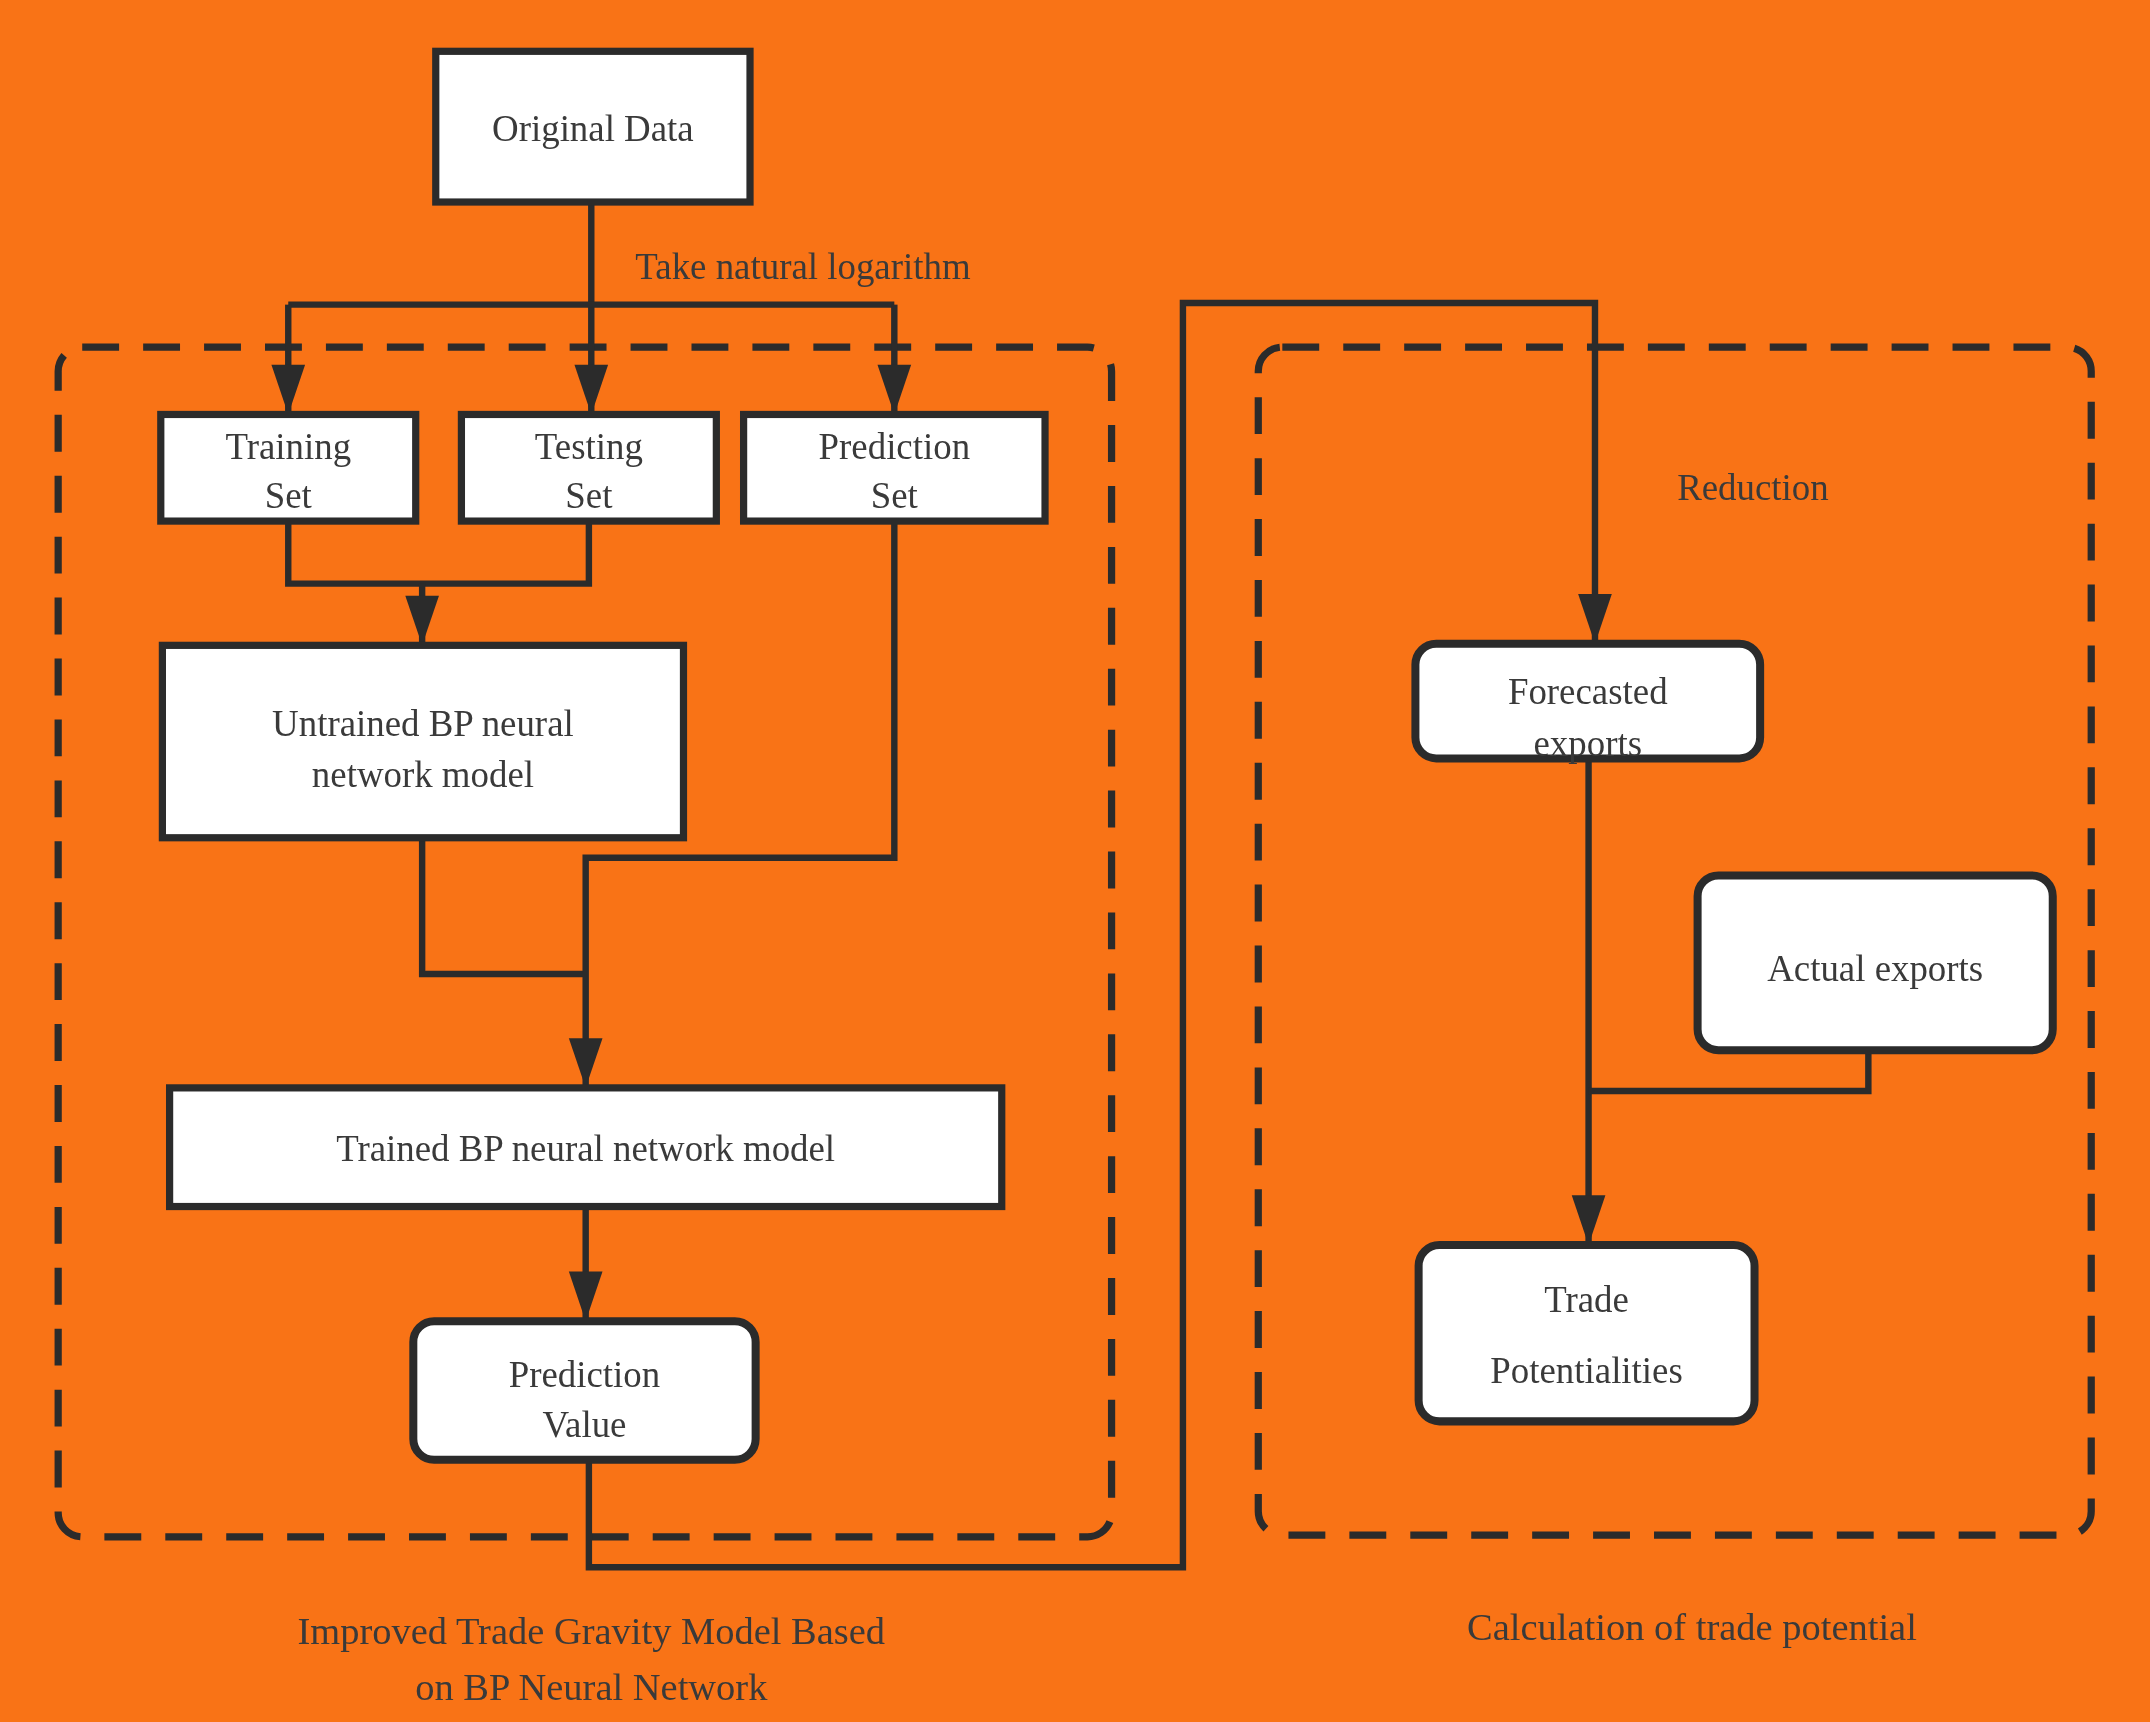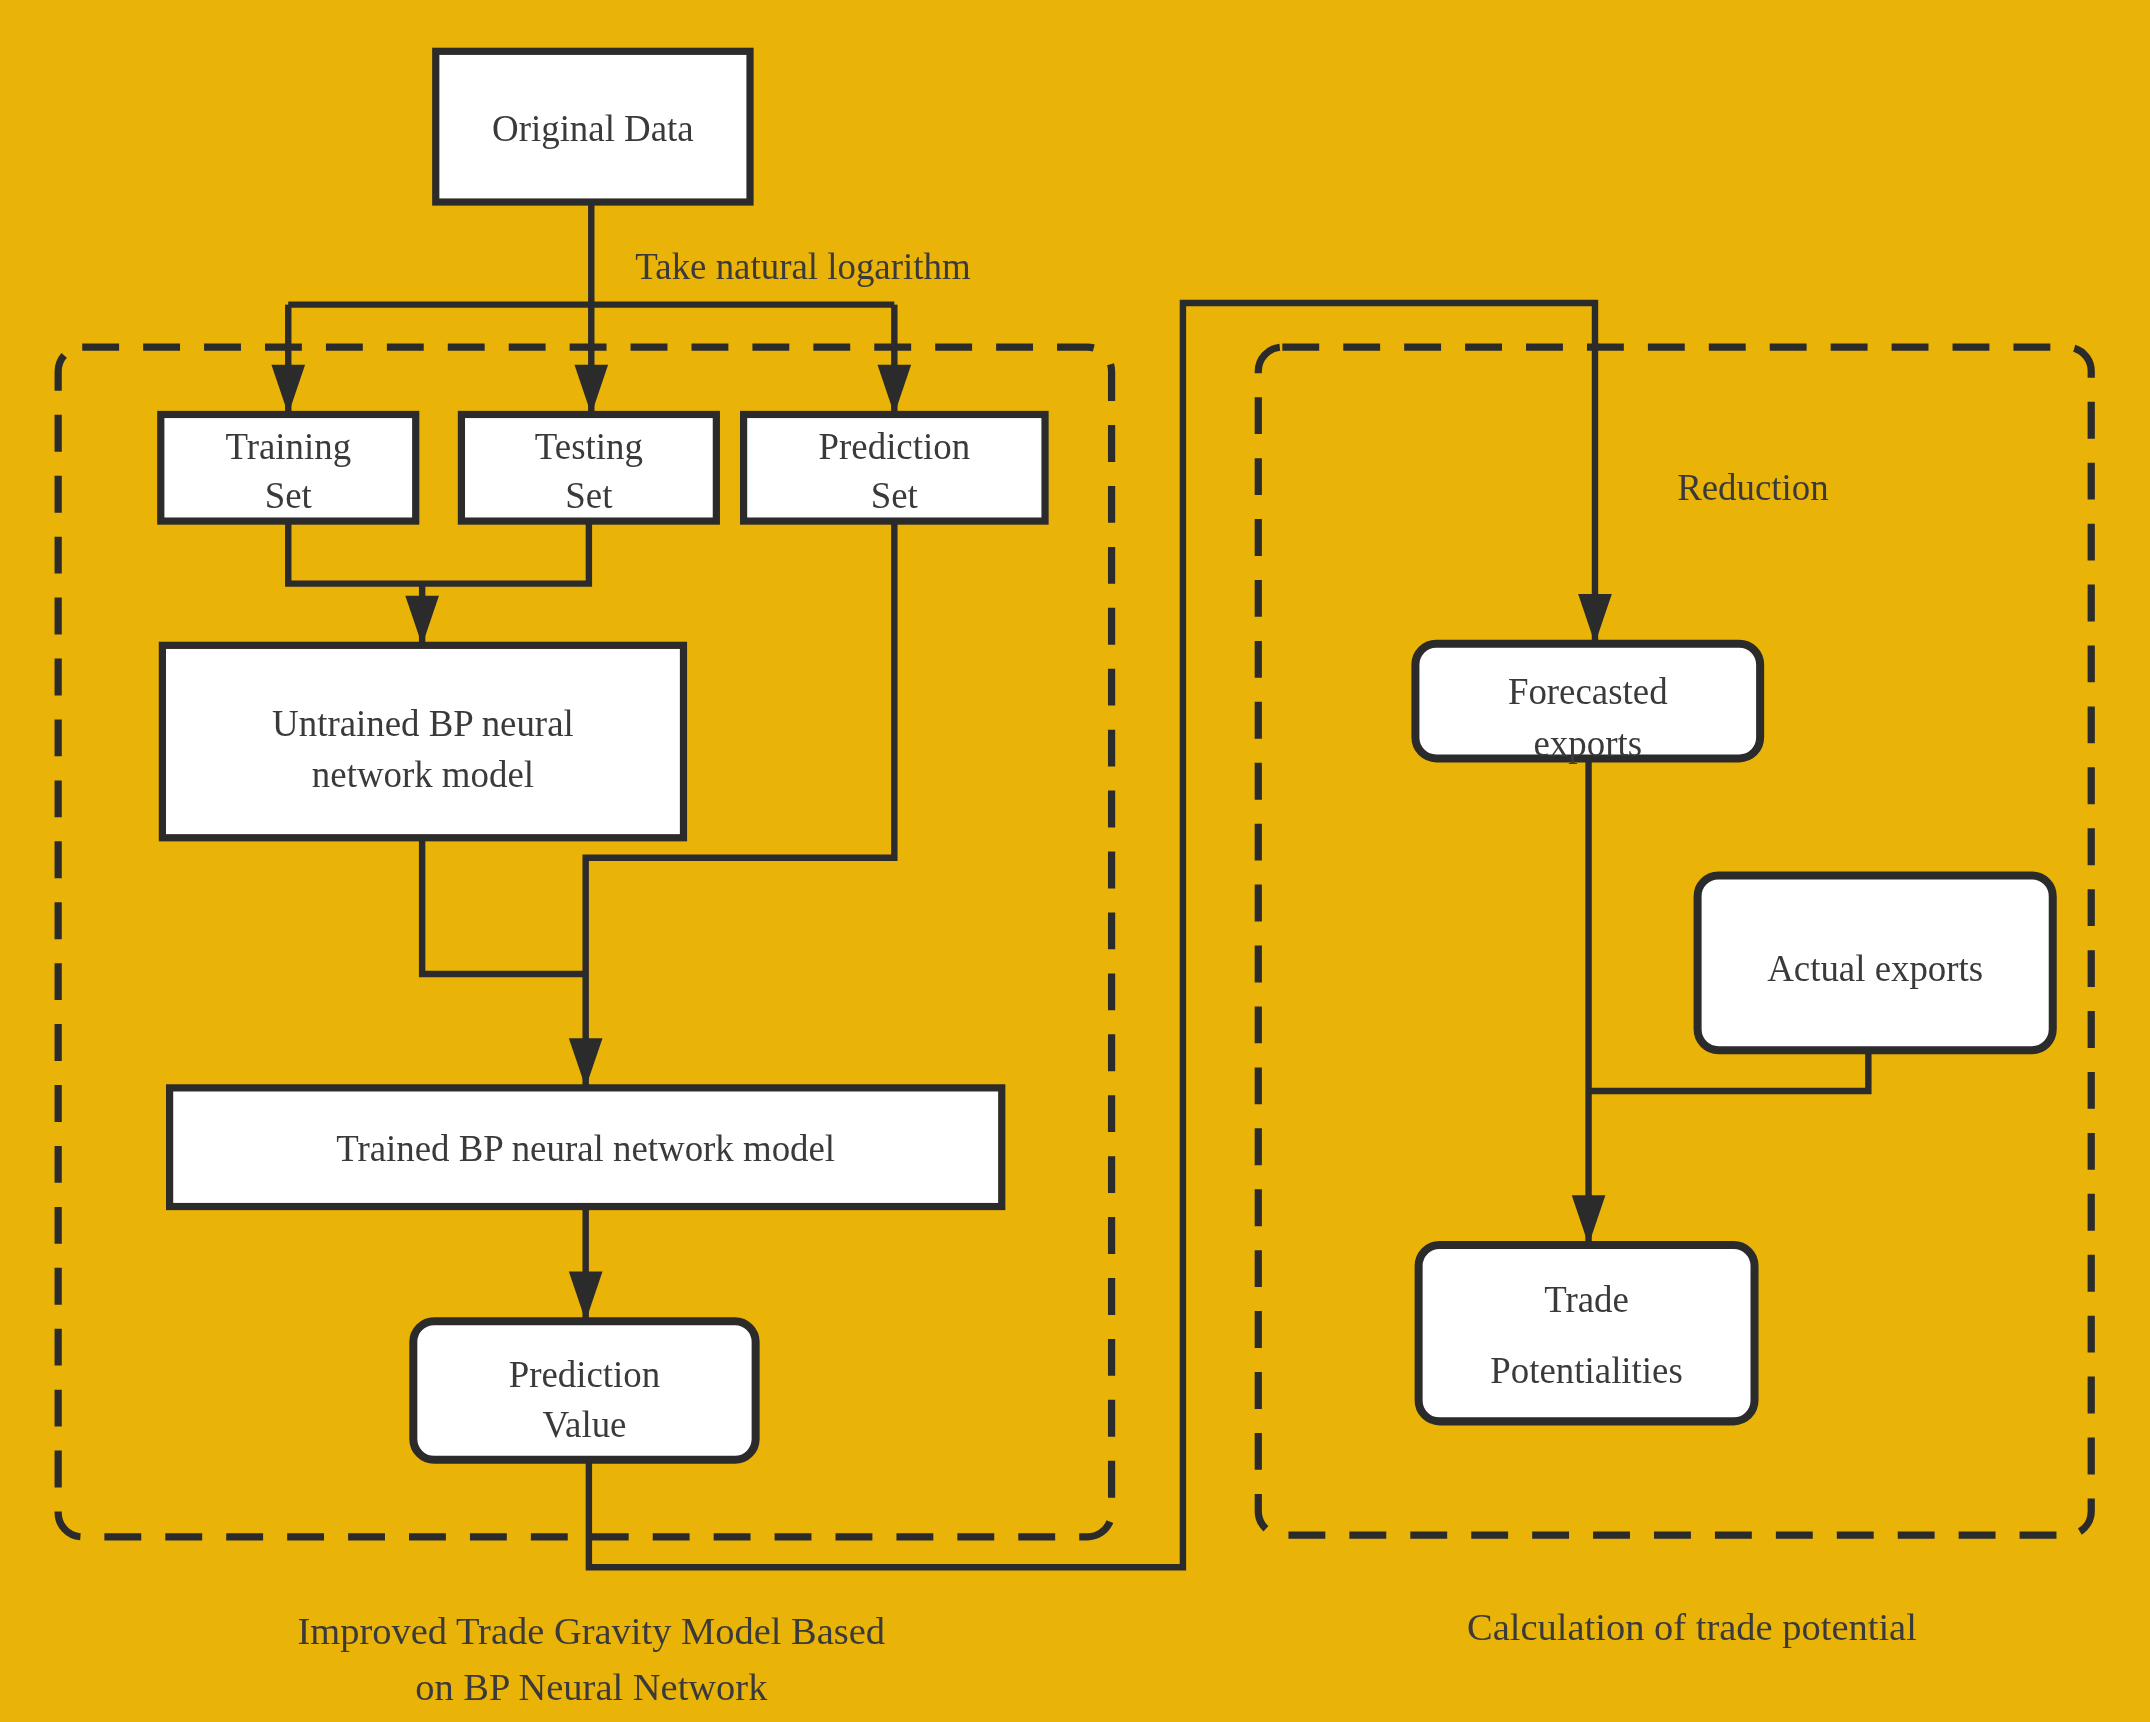--- a/index.html
+++ b/index.html
@@ -1,16 +1,16 @@
 <!DOCTYPE html>
 <html style="font-size:13px"><head>
 <meta charset="utf-8">
 <style>
   html,body{margin:0;padding:0;background:#ffffff;}
-  .stage{position:relative;width:2151px;height:1722px;background:#eab308;overflow:hidden;}
+  .stage{position:relative;width:2151px;height:1722px;background:#f97316;overflow:hidden;}
   svg{display:block;}
   text{font-family:"Liberation Serif","DejaVu Serif",serif;}
 </style>
 </head>
 <body>
 
 <div class="stage">
   <svg id="canvas" xmlns="http://www.w3.org/2000/svg" width="2151" height="1722" viewBox="0 0 2682 2148">
       <rect x="72" y="433" width="1314" height="1484" rx="30" ry="30" fill="none" stroke="#2b2b2b" stroke-width="9" stroke-dasharray="46 30"></rect>
       <rect x="1569" y="433" width="1039" height="1482" rx="30" ry="30" fill="none" stroke="#2b2b2b" stroke-width="9" stroke-dasharray="46 30"></rect>

